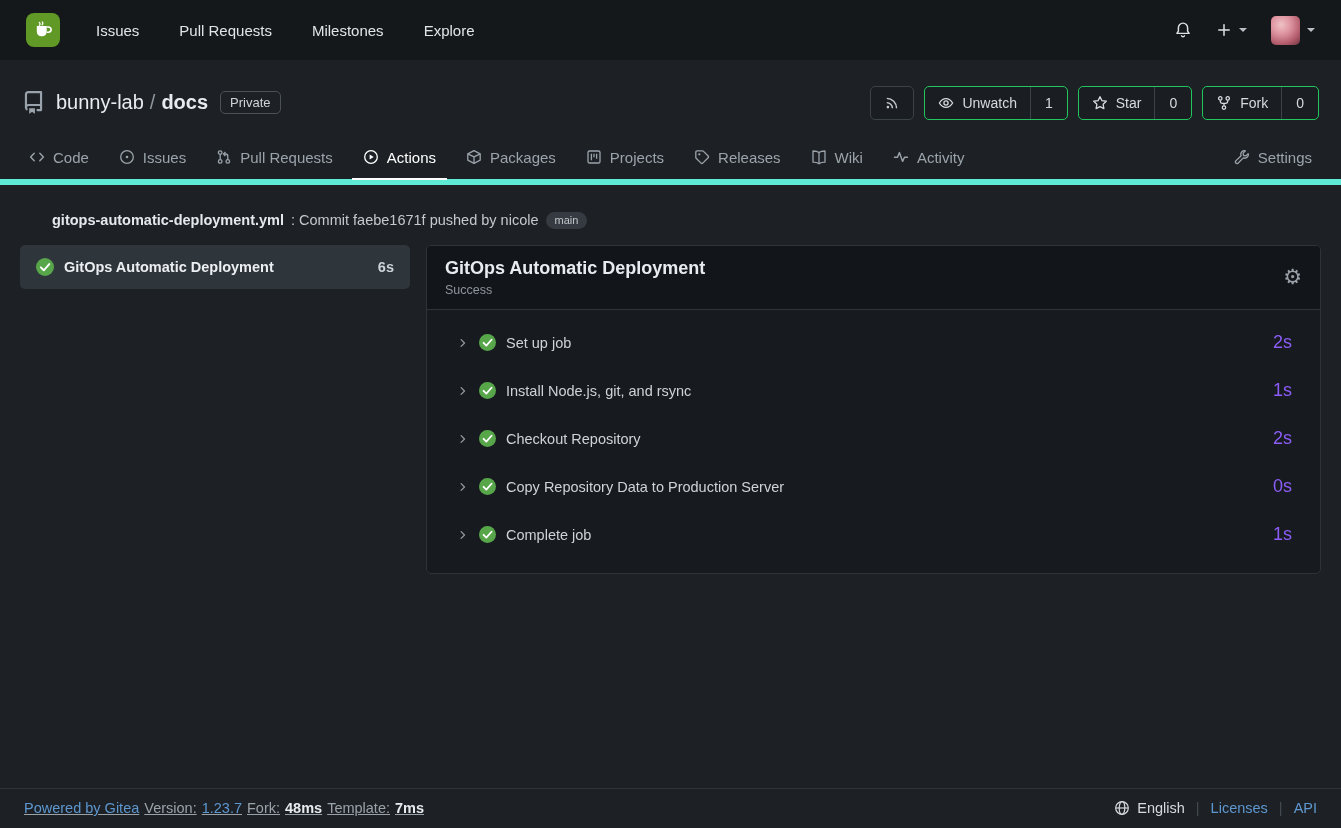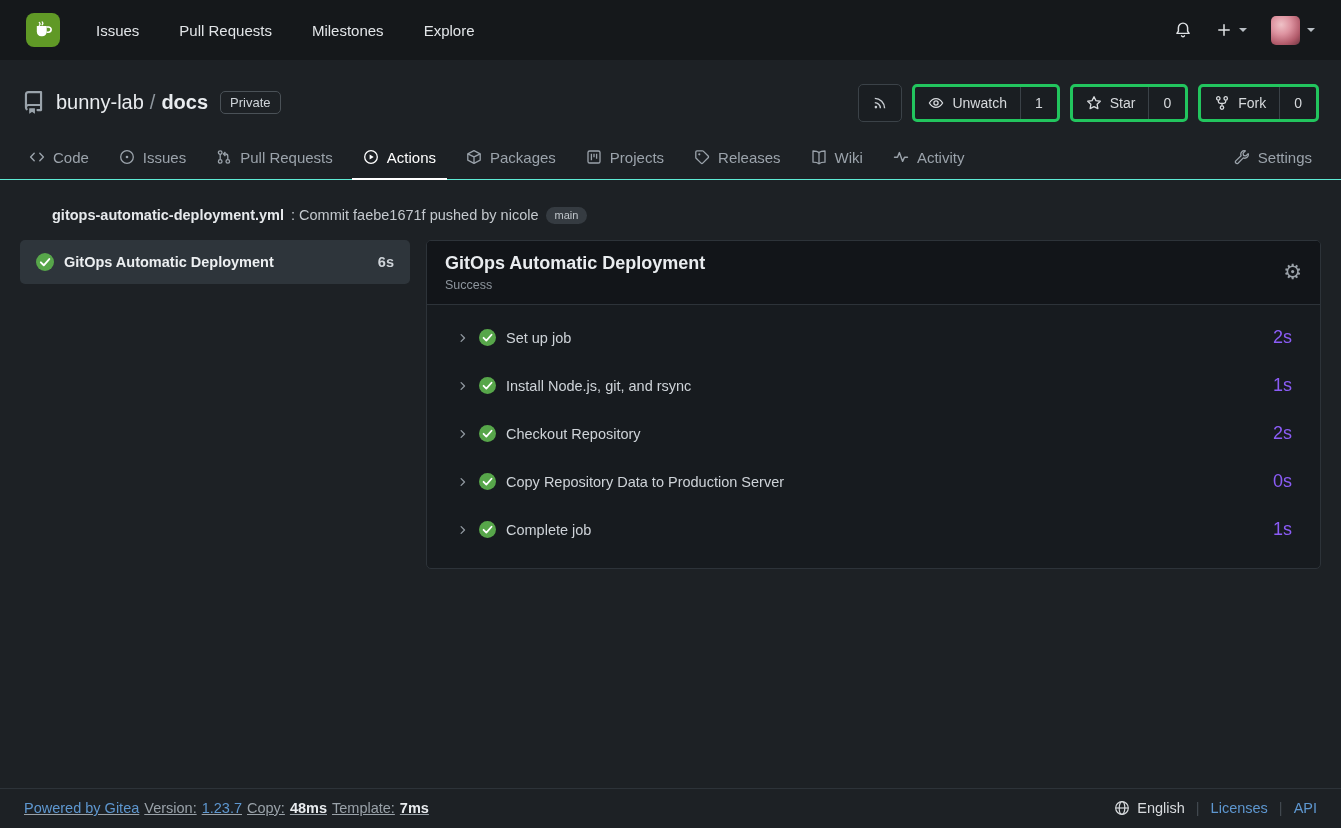--- a/index.html
+++ b/index.html
@@ -33,26 +33,26 @@
   
   .repo-header { padding-top: 18px; }
   .repo-title-row { display: flex; align-items: center; padding: 0 22px; }
   .repo-icon { color: #9aa3ab; margin-right: 11px; flex: none; }
   .repo-name { display: flex; align-items: baseline; gap: 6px; font-size: 20px; }
   .owner-link { color: #e9ecef; font-weight: 500; }
   .repo-sep { color: #8f979e; font-weight: 400; }
   .repo-link { color: #e9ecef; font-weight: 700; }
   .badge-private { margin-left: 12px; border: 1px solid #4a5157; border-radius: 5px; padding: 3px 9px; font-size: 13px; color: #cfd4d9; }
   .repo-actions { margin-left: auto; display: flex; gap: 10px; align-items: stretch; }
-  .btn-group { display: flex; align-items: stretch; border: 3px solid #22c55e; border-radius: 5px; overflow: hidden; background: #1a1e22; }
+  .btn-group { display: flex; align-items: stretch; border: 1px solid #22c55e; border-radius: 5px; overflow: hidden; background: #1a1e22; }
   .btn-seg { display: flex; align-items: center; gap: 8px; padding: 8px 13px; font-size: 14px; color: #d7dadd; }
   .btn-count { display: flex; align-items: center; border-left: 1px solid #3b4248; padding: 8px 14px; font-size: 14px; color: #d7dadd; }
   .btn-square { border: 1px solid #3b4248; border-radius: 5px; background: #1a1e22; display: flex; align-items: center; justify-content: center; padding: 8px 13px; color: #c8cdd2; }
 
-  .repo-tabs { display: flex; align-items: center; padding: 0 14px; margin-top: 9px; border-bottom: 1px solid #5eead4; }
+  .repo-tabs { display: flex; align-items: center; padding: 0 14px; margin-top: 9px; border-bottom: 6px solid #5eead4; }
   .tab { display: flex; align-items: center; gap: 8px; padding: 12px 11px; margin: 0 4px -1px 4px; color: #9ba3ab; font-size: 15px; border-bottom: 2px solid transparent; }
   .tab.active { color: #ffffff; border-bottom-color: #ffffff; }
   .tabs-spacer { flex: 1; }
 
   
   .run-area { padding: 18px 20px 0; flex: 1; }
   .run-title-row { display: flex; align-items: center; }
   .run-title-row .check { margin-right: 9px; flex: none; }
   .run-title { font-size: 22px; font-weight: 400; color: #eceff1; margin: 0; }
   .rerun-btn { margin-left: auto; background: #22272c; border: 1px solid #3b4248; color: #d7dadd; font-size: 14px; padding: 8px 15px; border-radius: 5px; cursor: pointer; font-family: inherit; }
@@ -344,21 +344,21 @@
       </div>
     </section>
   </div>
 </main>
 
 <footer class="footer">
   <div class="f-left">
     <a class="f-link">Powered by Gitea</a>
     <span class="f-label">Version:</span>
     <a class="f-link">1.23.7</a>
-    <span class="f-label">Copy:</span>
+    <span class="f-label">Fork:</span>
     <span class="f-strong">48ms</span>
     <span class="f-label">Template:</span>
     <span class="f-strong">7ms</span>
   </div>
   <div class="f-right">
     <a class="f-lang">
       <svg width="16" height="16" viewBox="0 0 16 16" stroke="currentColor" stroke-width="1.2" fill="none">
         <circle cx="8" cy="8" r="6.3"></circle>
           <ellipse cx="8" cy="8" rx="2.8" ry="6.3"></ellipse>
           <path d="M1.7 8h12.6"></path>

